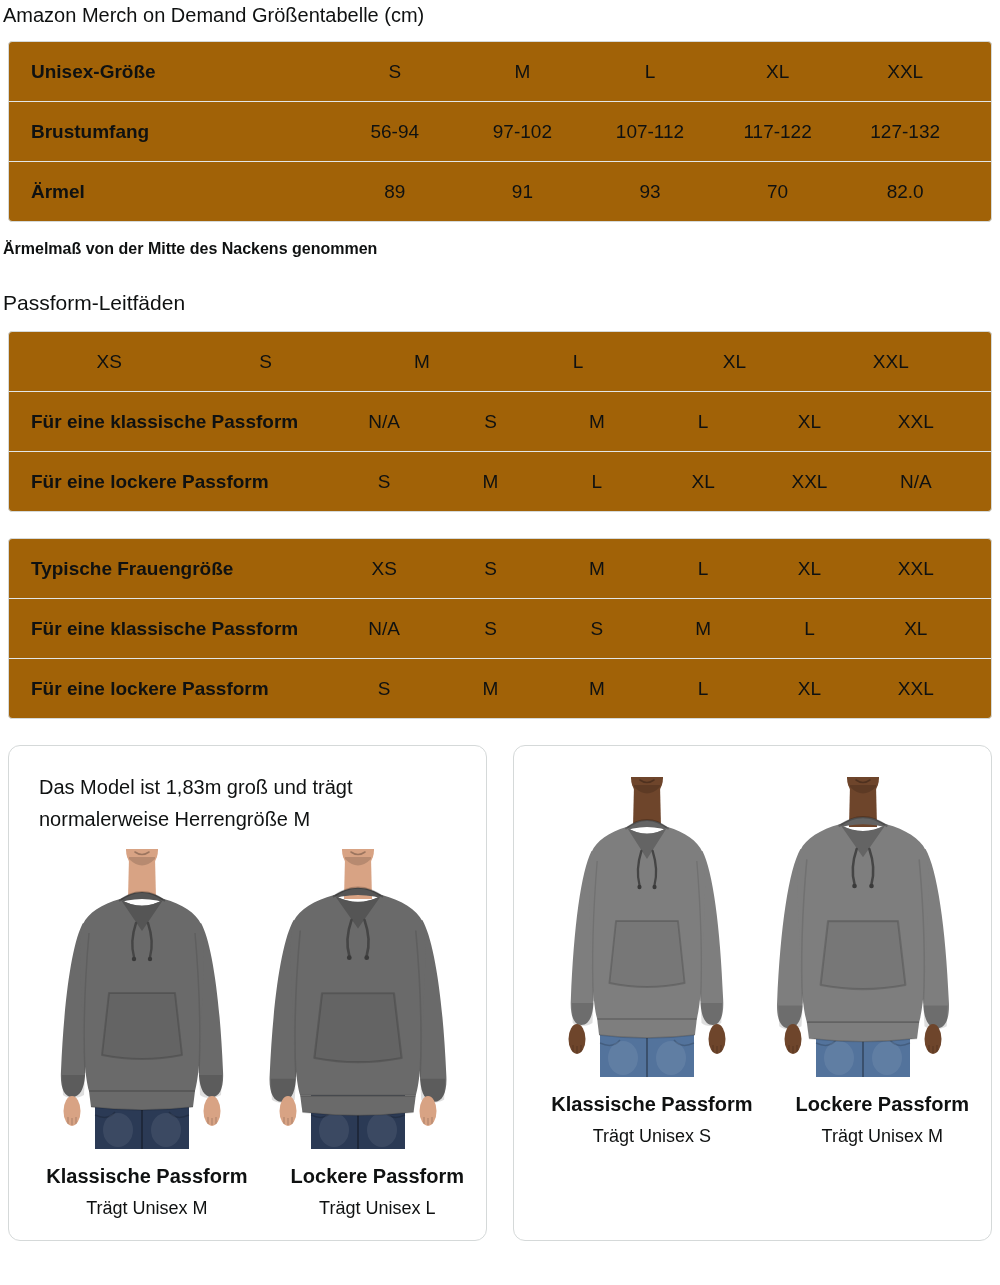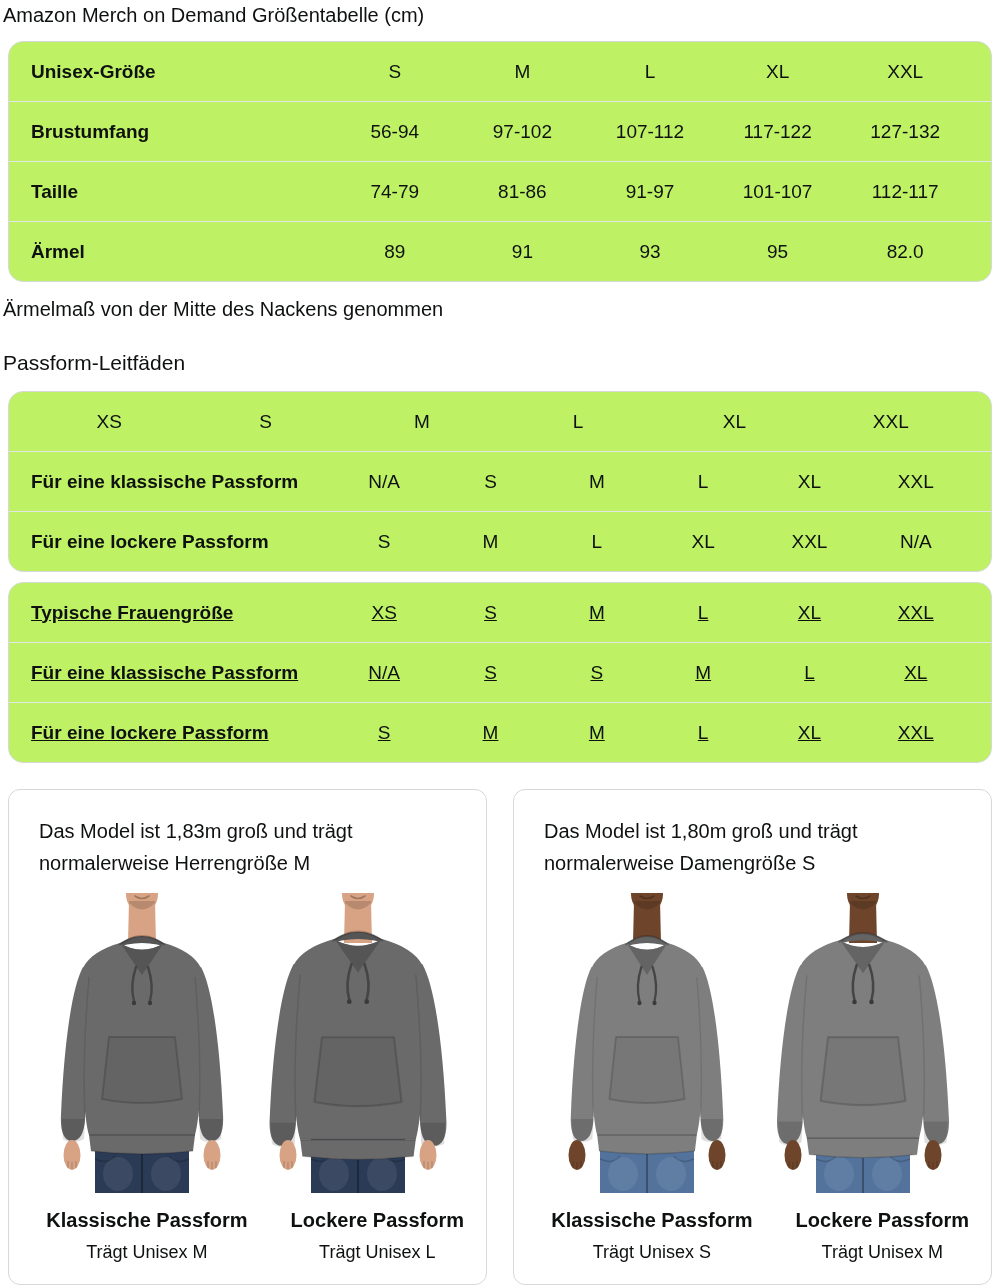--- a/index.html
+++ b/index.html
@@ -10,43 +10,43 @@
     -webkit-font-smoothing:antialiased;
   }
   .page{padding:2px 8px 0 8px;}
   .page-title{
     font-size:20px;font-weight:400;line-height:26px;
     margin:0 0 13px -5px;
   }
   
   .data-table{
     border:1px solid var(--border,#D5D9D9);
-    border-radius:15px;
-    background:#bef264;
+    border-radius:4px;
+    background:#a16207;
     overflow:hidden;
   }
   .t-row{
     display:flex;align-items:center;
     height:59px;padding:0 22px;
   }
   .t-row + .t-row{border-top:1px solid var(--divider,#E3E6E6);}
   .t-label{
     width:300px;flex-shrink:0;
     font-size:19px;font-weight:700;
   }
   .t-val{flex:1;text-align:center;font-size:19px;font-weight:400;}
   .note{
-    font-size:20px;font-weight:400;
+    font-size:16px;font-weight:700;
     margin:16px 0 0 -5px;line-height:22px;
   }
   .section-heading{
     font-size:21px;font-weight:400;
     margin:31px 0 16px -5px;line-height:24px;
   }
-  .table-gap{margin-top:10px;text-decoration:underline;}
+  .table-gap{margin-top:26px;}
   
   .cards{display:flex;gap:26px;margin-top:26px;}
   .card{
     flex:1;
     border:1px solid var(--border,#D5D9D9);
     border-radius:12px;
     padding:17px 22px 20px 22px;
     background:#fff;
   }
   .card-intro{
@@ -147,33 +147,25 @@
     </div>
     <div class="t-row">
       <div class="t-label">Brustumfang</div>
       <div class="t-val">56-94</div>
       <div class="t-val">97-102</div>
       <div class="t-val">107-112</div>
       <div class="t-val">117-122</div>
       <div class="t-val">127-132</div>
     </div>
     <div class="t-row">
-      <div class="t-label">Taille</div>
-      <div class="t-val">74-79</div>
-      <div class="t-val">81-86</div>
-      <div class="t-val">91-97</div>
-      <div class="t-val">101-107</div>
-      <div class="t-val">112-117</div>
-    </div>
-    <div class="t-row">
       <div class="t-label">Ärmel</div>
       <div class="t-val">89</div>
       <div class="t-val">91</div>
       <div class="t-val">93</div>
-      <div class="t-val">95</div>
+      <div class="t-val">70</div>
       <div class="t-val">82.0</div>
     </div>
   </section>
 
   <p class="note">Ärmelmaß von der Mitte des Nackens genommen</p>
 
   <h2 class="section-heading">Passform-Leitfäden</h2>
 
   <section class="data-table">
     <div class="t-row">
@@ -254,21 +246,20 @@
             </svg>
           <figcaption class="figcap">
             <div class="fit-caption">Lockere Passform</div>
             <div class="size-caption">Trägt Unisex L</div>
           </figcaption>
         </figure>
       </div>
     </div>
 
     <div class="card">
-      <p class="card-intro">Das Model ist 1,80m groß und trägt normalerweise Damengröße S</p>
       <div class="figures">
         <figure class="figure">
           <svg class="model-svg fig-woman fit-classic" viewBox="0 0 212 300">
               <use href="#model-figure"></use>
             </svg>
           <figcaption class="figcap">
             <div class="fit-caption">Klassische Passform</div>
             <div class="size-caption">Trägt Unisex S</div>
           </figcaption>
         </figure>

